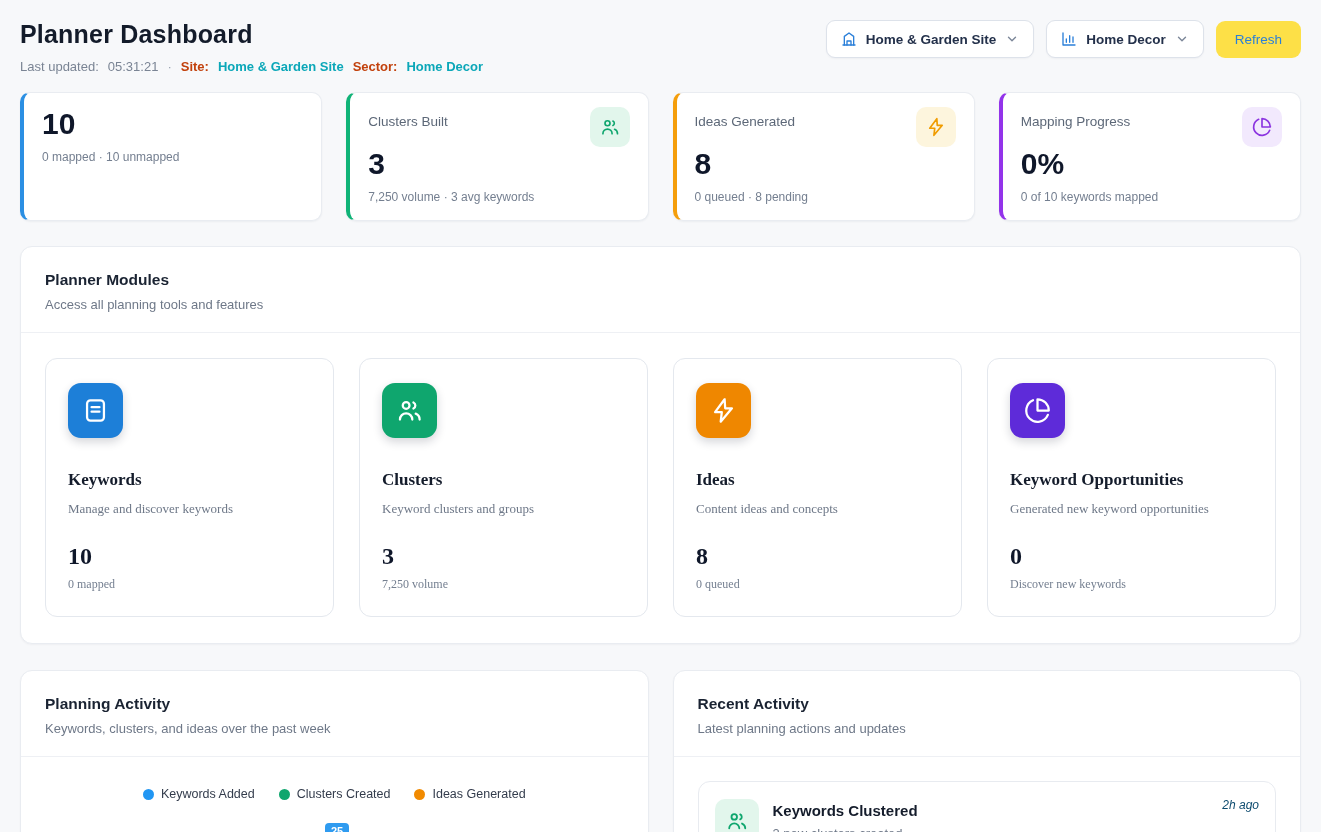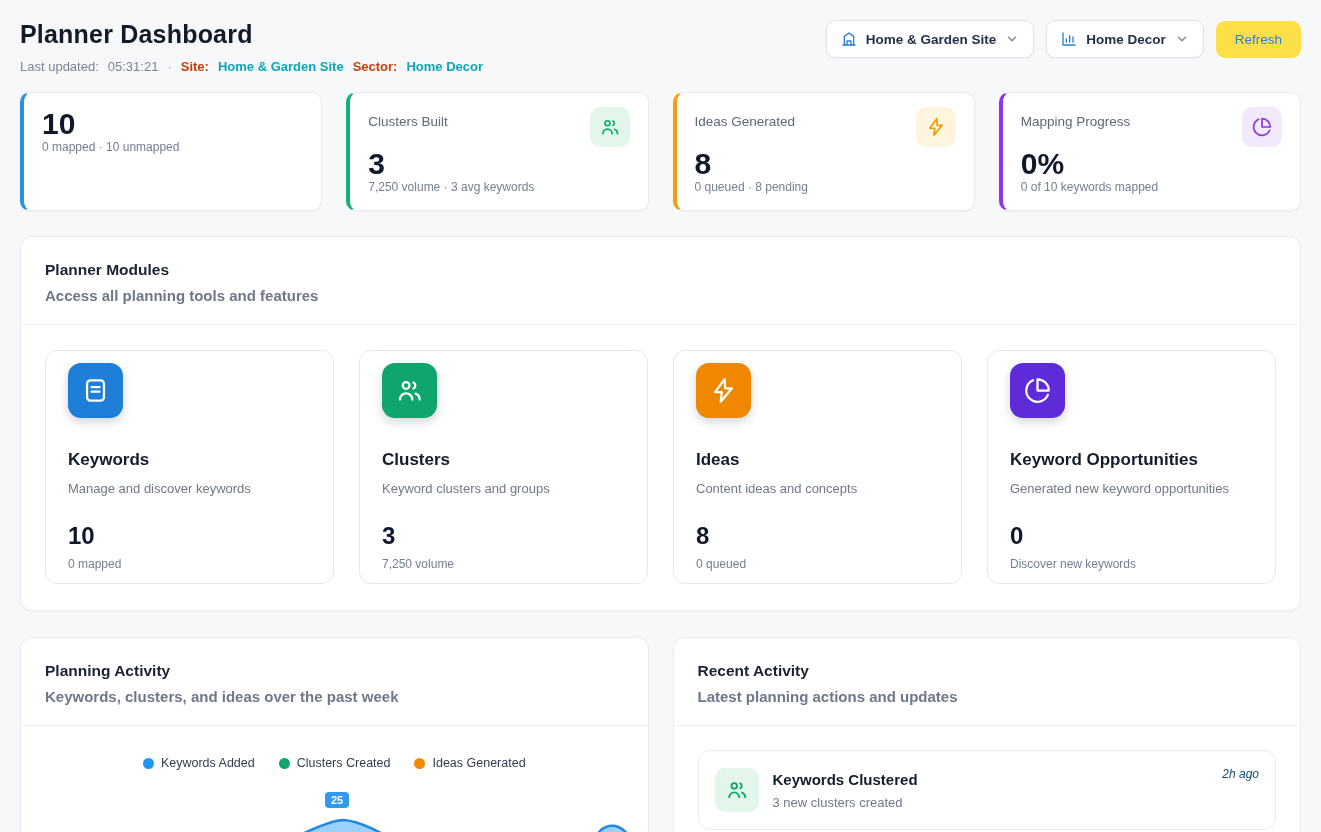--- a/index.html
+++ b/index.html
@@ -34,33 +34,33 @@
   .accent-orange { border-left-color:#f59e0b; }
   .accent-purple { border-left-color:#9333ea; }
   .stat-top { display:flex; justify-content:space-between; align-items:flex-start; }
   .stat-label { font-size:13.5px; color:#5d6878; padding-top:7px; }
   .stat-icon { width:40px; height:40px; border-radius:10px; display:flex; align-items:center; justify-content:center; padding:10px; }
   .bg-blue   { background:#e4effc; color:#2079d4; }
   .bg-green  { background:#e2f6ec; color:#0fa66e; }
   .bg-amber  { background:#fdf5dd; color:#f09c00; }
   .bg-purple { background:#f2e9fd; color:#8b34e0; }
   .stat-value { font-size:30px; line-height:1.1; font-weight:700; color:#0f172a; }
-  .stat-sub { font-size:12px; color:#747f90; }
+  .stat-sub { font-size:12px; color:#747f90; margin-top:10px; }
 
   
   .modules-card, .panel { background:#fff; border:1px solid #e9ecf1; border-radius:12px;
                           box-shadow:0 1px 2px rgba(20,30,50,.04); }
   .modules-card { margin-bottom:26px; }
   .card-head { padding:24px 24px 20px; border-bottom:1px solid #eef0f4; }
   .card-title { font-size:15.5px; font-weight:700; color:#1a2332; }
-  .card-sub { font-size:15px; color:#6e7888; margin-top:8px;font-weight:bold; }
+  .card-sub { font-size:13px; color:#6e7888; margin-top:8px; }
 
   
   .modules-grid { display:grid; grid-template-columns:repeat(4,1fr); gap:25px; padding:25px 24px 26px; }
-  .module-card { border:1px solid #e4e8ee; border-radius:12px; padding:12px 22px; background:#fff; cursor:pointer; }
+  .module-card { border:1px solid #e4e8ee; border-radius:12px; padding:24px 22px; background:#fff; cursor:pointer;font-family:Liberation Serif, serif; }
   .module-icon { width:55px; height:55px; border-radius:13px; display:flex; align-items:center; justify-content:center;
                  color:#fff; margin-bottom:32px; padding:14px; box-shadow:0 4px 10px rgba(20,30,50,.18); }
   .mi-blue   { background:#1d7fd8; }
   .mi-green  { background:#0fa66e; }
   .mi-orange { background:#ef8700; }
   .mi-purple { background:#5e2bd9; }
   .module-title { font-size:17px; font-weight:700; color:#141c2b; }
   .module-desc { font-size:13px; color:#6e7888; margin-top:11px; }
   .module-value { font-size:24px; font-weight:700; color:#0f172a; margin-top:26px; }
   .module-sub { font-size:12px; color:#747f90; margin-top:7px; }

